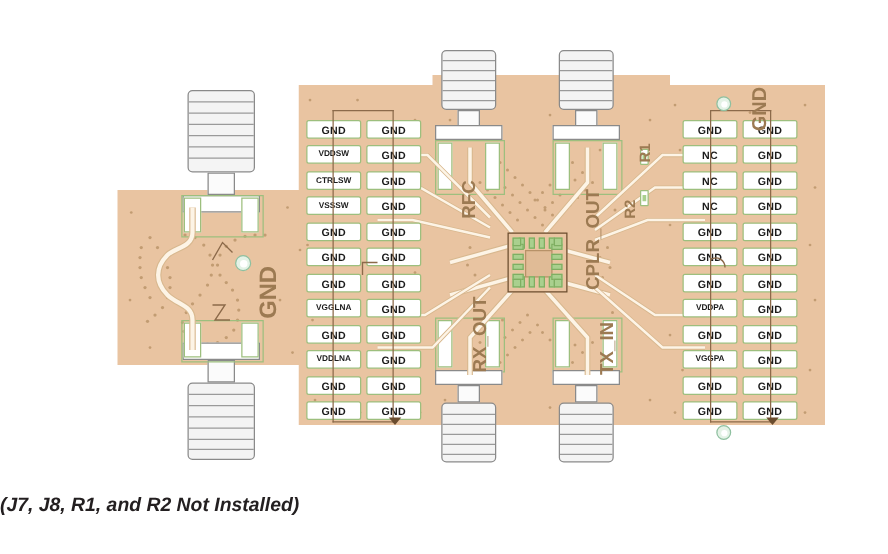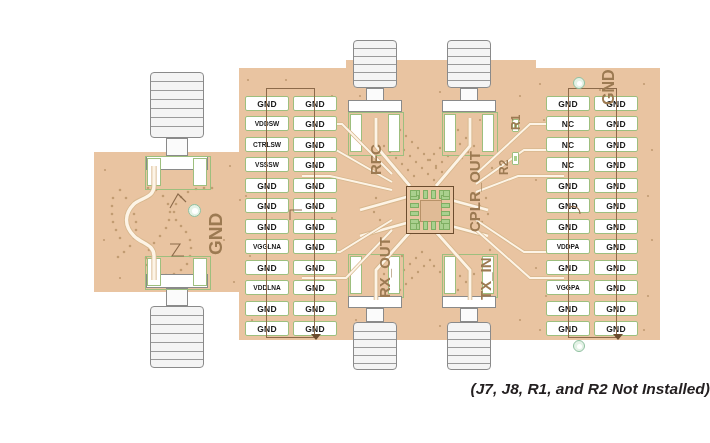--- a/index.html
+++ b/index.html
@@ -67,21 +67,21 @@
          border:1.6px solid #8fc0a0;box-sizing:border-box;}
   .mhole i{position:absolute;inset:2.5px;border-radius:50%;background:#ffffff;}
 
   
   .res{position:absolute;background:#ffffff;border:1.2px solid #9dbf7e;
        box-sizing:border-box;border-radius:1px;}
   .res i{position:absolute;left:1px;right:1px;top:3px;bottom:3px;
        background:#a9d08e;}
 
   
-  #caption{position:absolute;left:0;top:380px;width:710px;text-align:right;
+  #caption{position:absolute;left:0;top:396px;width:710px;text-align:left;
            font-family:"Liberation Sans",sans-serif;font-style:italic;
            font-weight:bold;font-size:15.5px;color:#231f20;}
 </style>
 </head>
 <body>
 
 <div id="board-figure">
 
   <div class="copper" id="left-plane"></div>
   <div class="copper" id="left-col-plane"></div>

